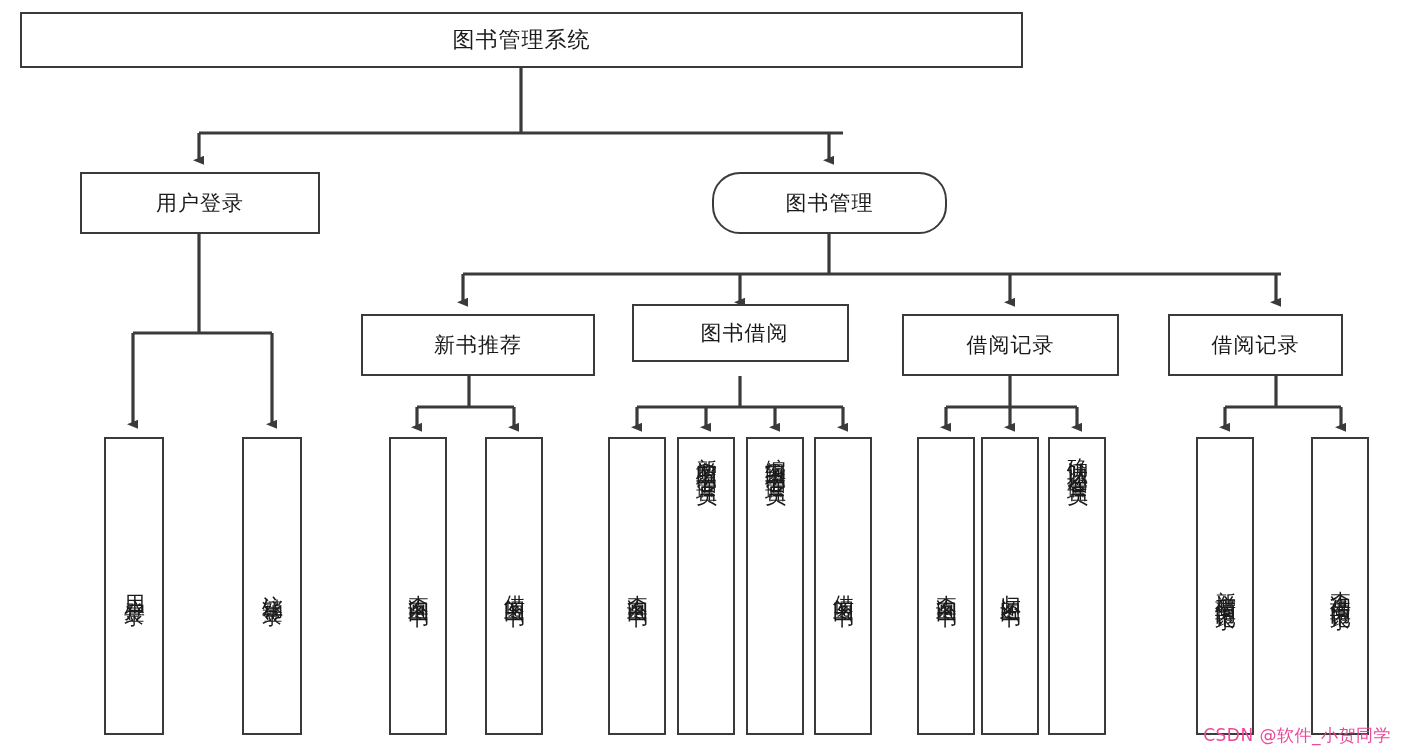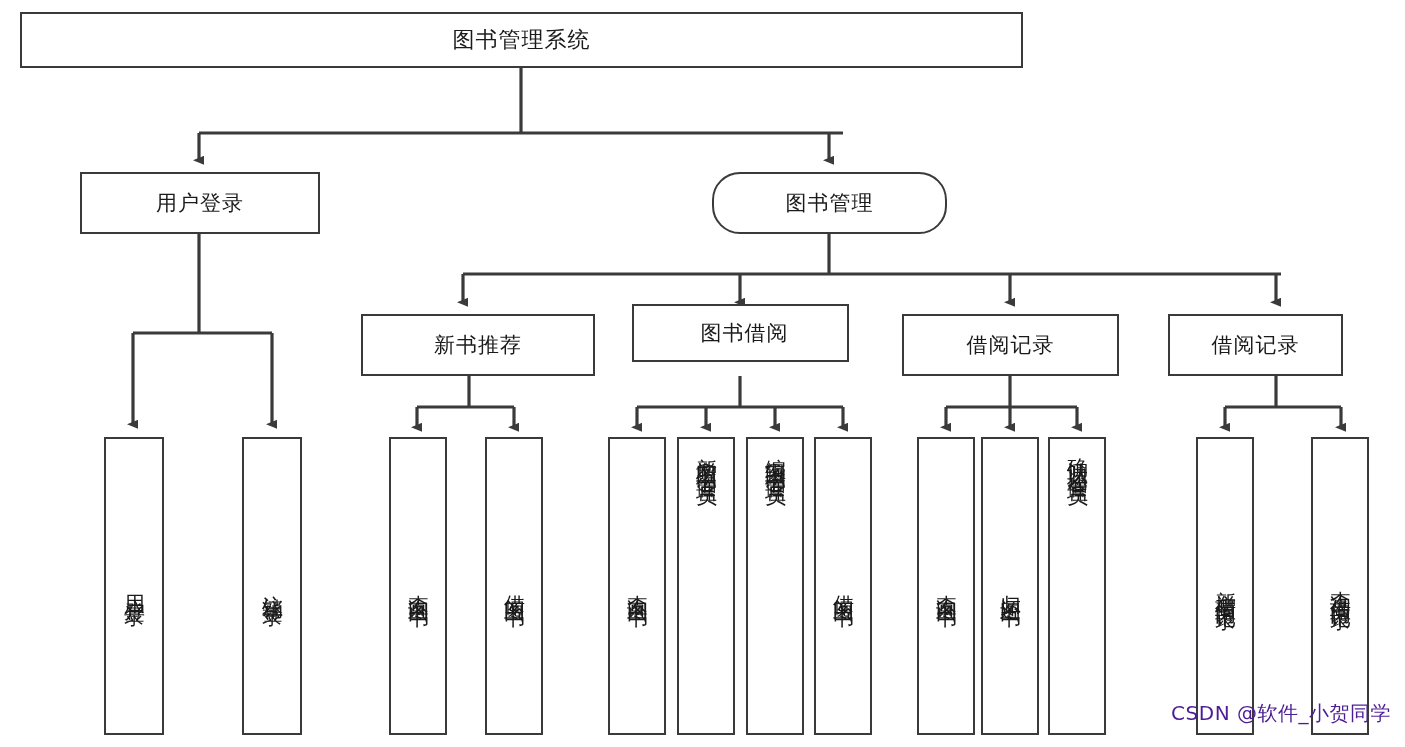--- a/index.html
+++ b/index.html
@@ -61,23 +61,23 @@
   }
   .node.vert.tall-text {
     align-items: flex-start;
   }
   .node.vert.tall-text .label {
     padding-top: 2px;
   }
   .watermark {
     position: absolute;
     right: 14px;
-    bottom: 20px;
-    font-size: 20px;
-    color: #4c1d95;
+    bottom: 0;
+    font-size: 17px;
+    color: #ec4899;
     letter-spacing: 0.5px;
     white-space: nowrap;
     user-select: none;
   }
 </style>
 </head>
 <body>
 
 <div id="canvas">
 

